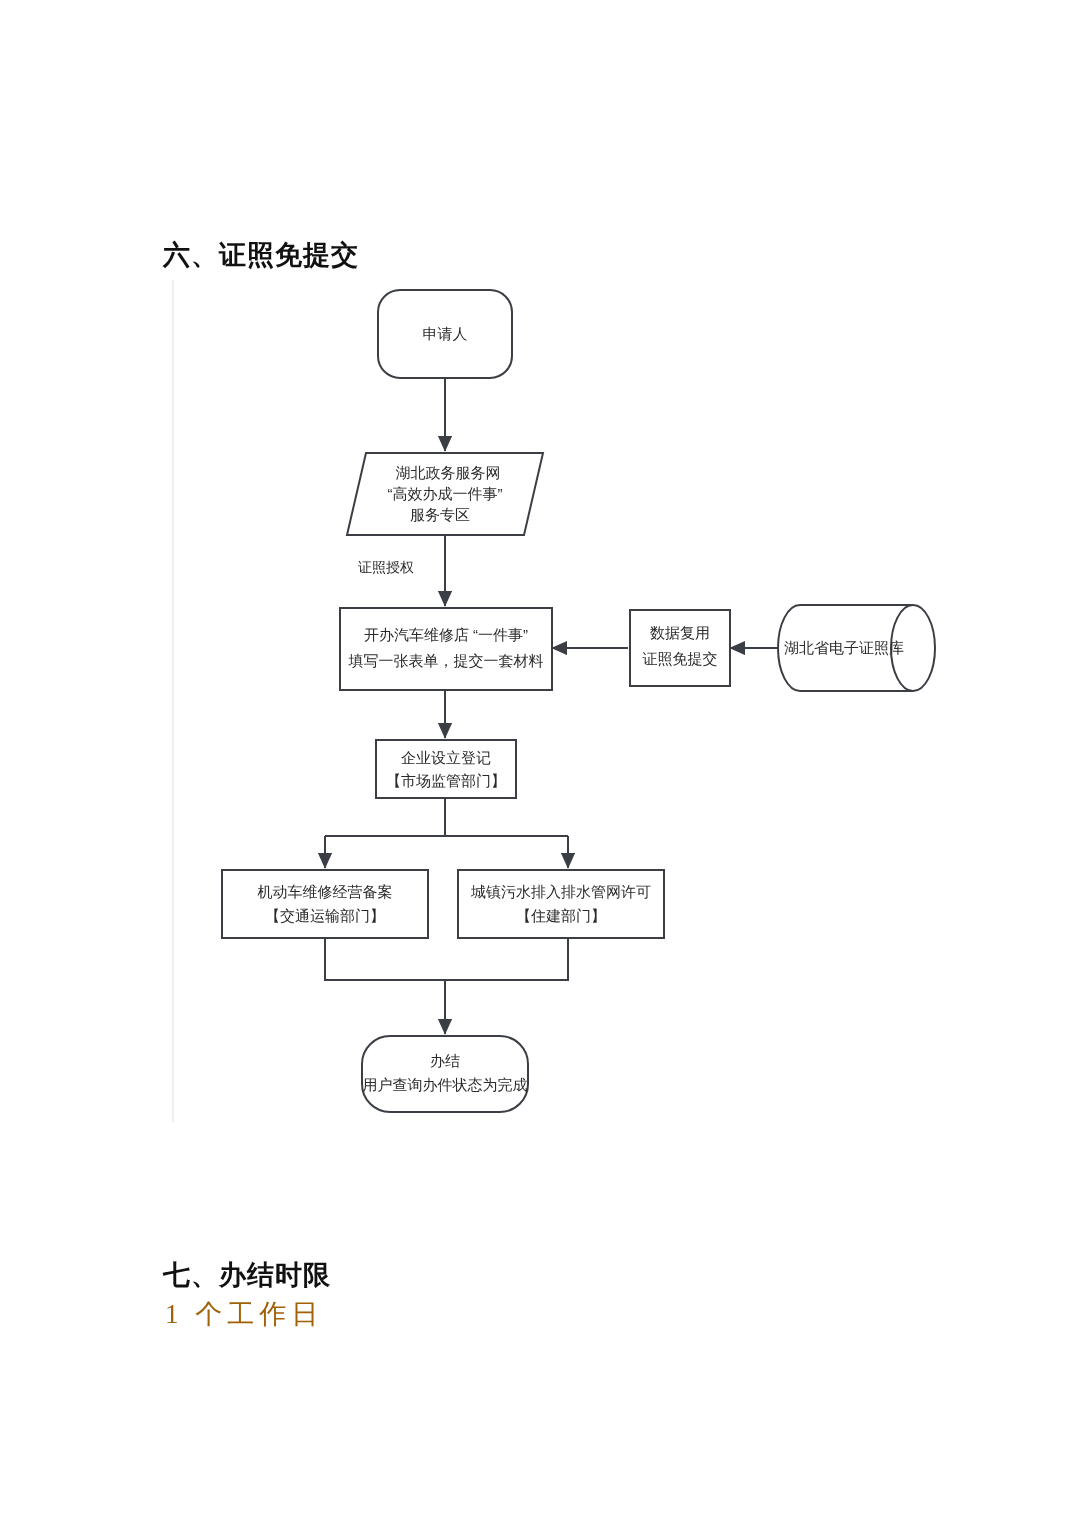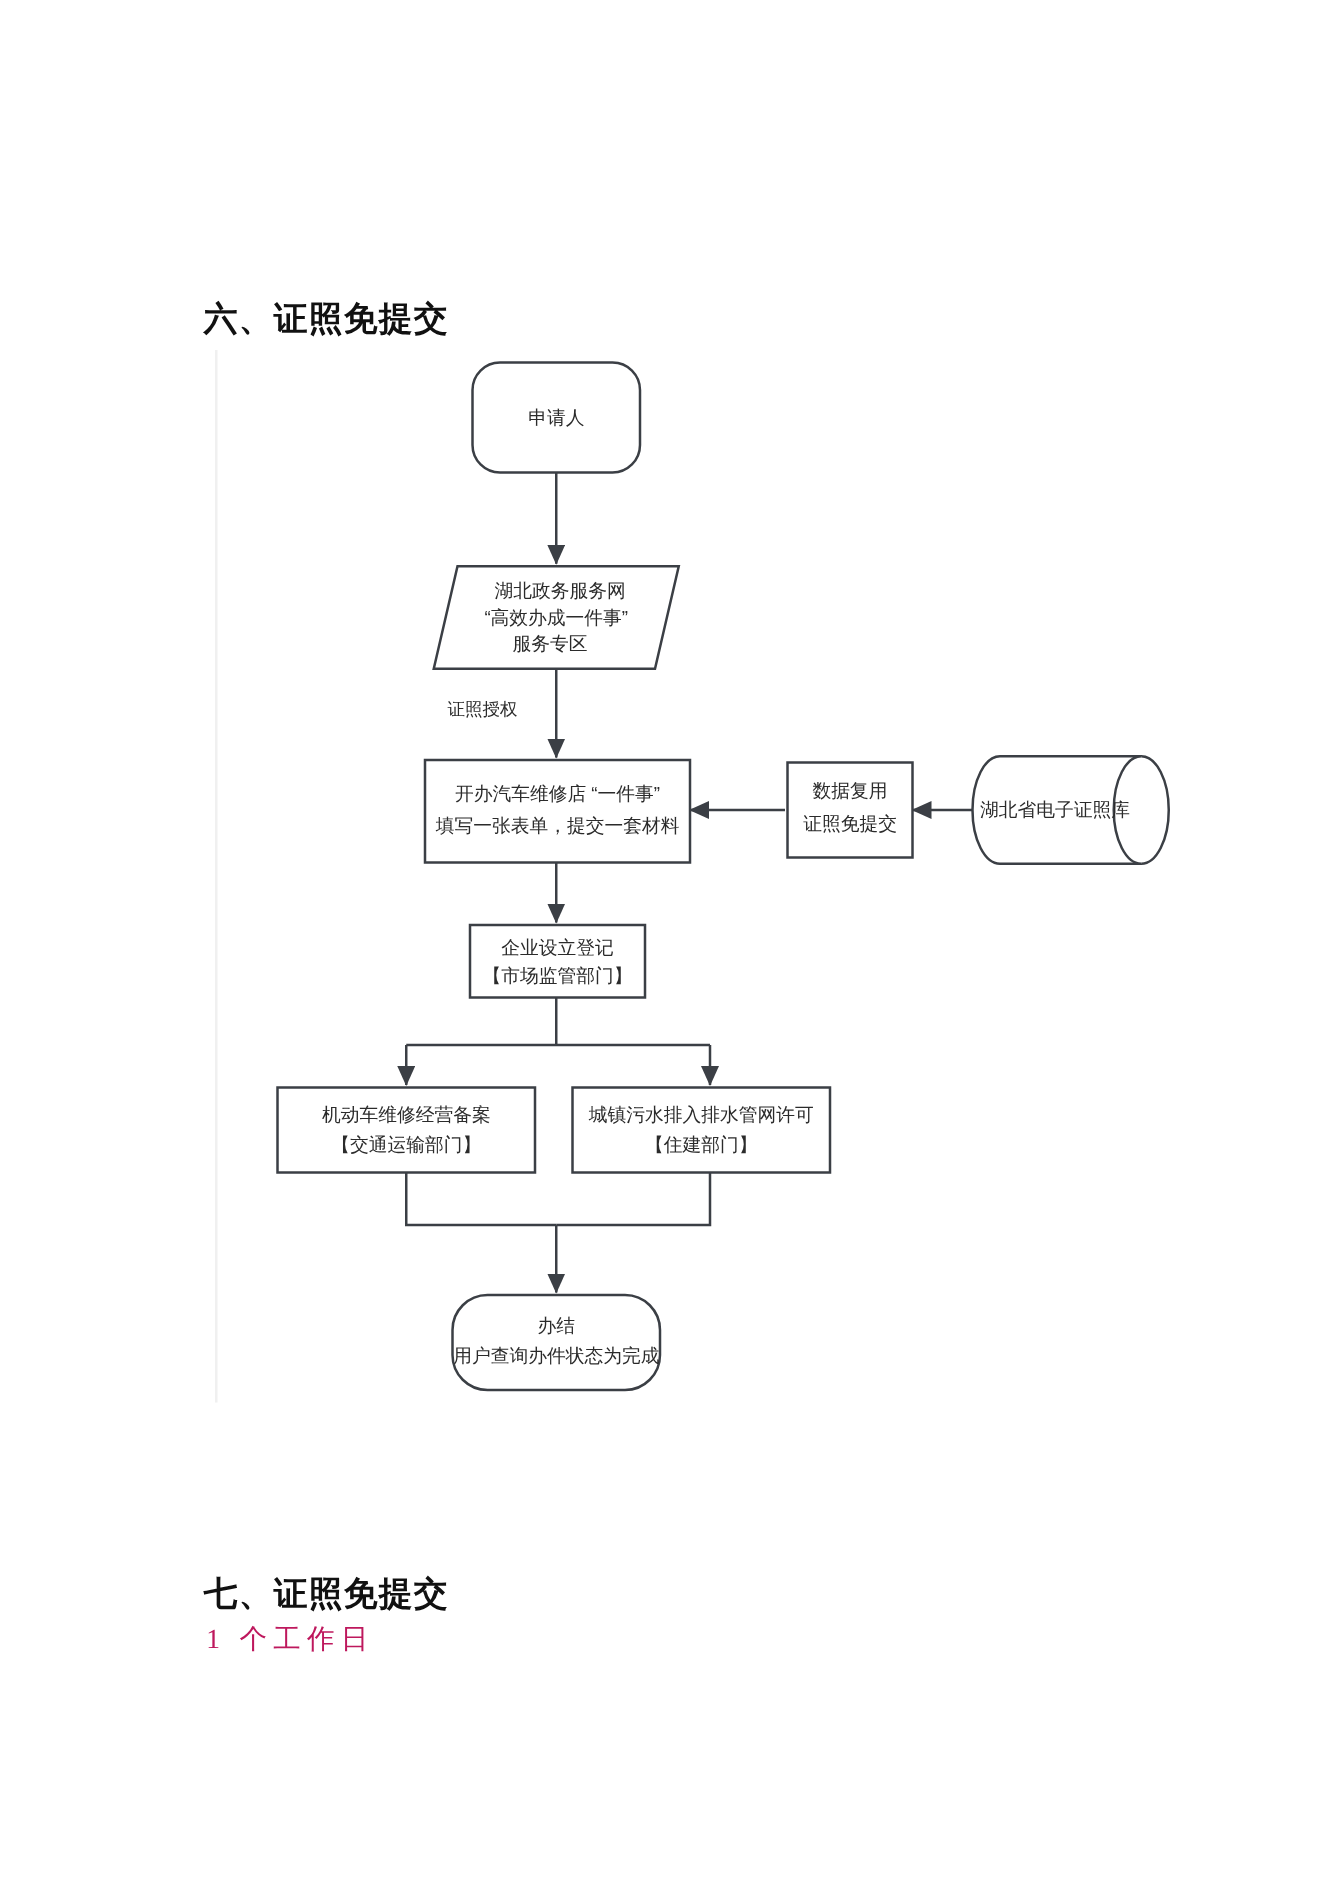--- a/index.html
+++ b/index.html
@@ -28,22 +28,22 @@
     font-weight: bold;
     letter-spacing: 1px;
     color: #111111;
     white-space: nowrap;
   }
   #heading-process { left: 163px; top: 215px; }
   #heading-deadline { left: 163px; top: 1235px; }
 
   .body-text {
     position: absolute;
-    font-size: 22px;
-    color: #be185d;
+    font-size: 27px;
+    color: #a16207;
     letter-spacing: 5px;
     font-family: "Liberation Serif", "DejaVu Serif", serif;
     white-space: nowrap;
   }
   #deadline-value { left: 165px; top: 1296px; }
 
   
   #flowchart {
     position: absolute;
     left: 168px;
@@ -177,17 +177,17 @@
 
       <g>
         <path class="shape" d="M222,760 H332 a28,28 0 0 1 28,28 V808 a28,28 0 0 1 -28,28 H222 a28,28 0 0 1 -28,-28 V788 a28,28 0 0 1 28,-28 Z"></path>
         <text class="node-text" x="277" y="786">办结</text>
         <text class="node-text" x="277" y="810">用户查询办件状态为完成</text>
       </g>
 
     </svg>
   </div>
 
-  <h2 class="heading" id="heading-deadline">七、证照免提交</h2>
+  <h2 class="heading" id="heading-deadline">七、办结时限</h2>
 
   <div class="body-text" id="deadline-value">1 个工作日</div>
 
 </div>
 
 </body></html>

